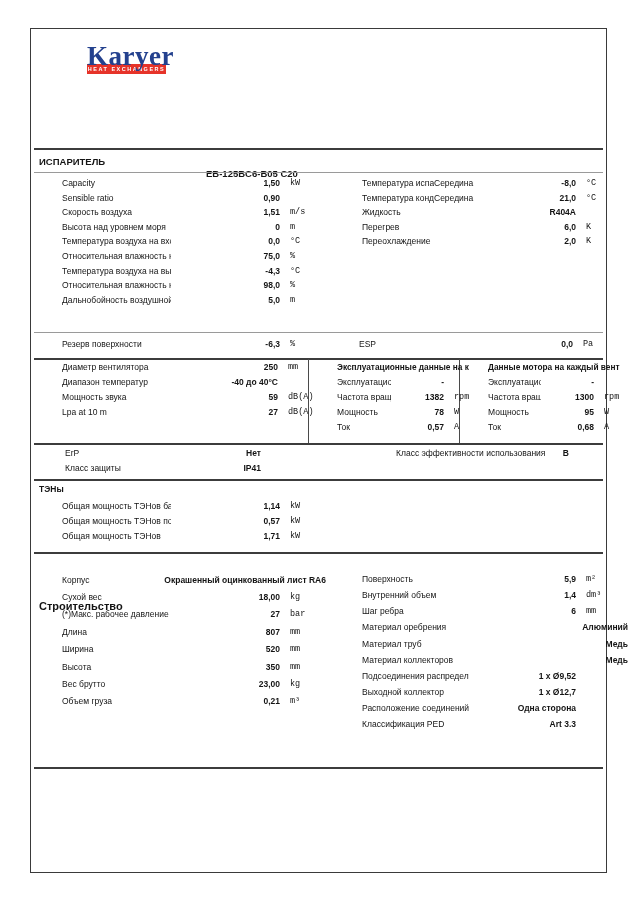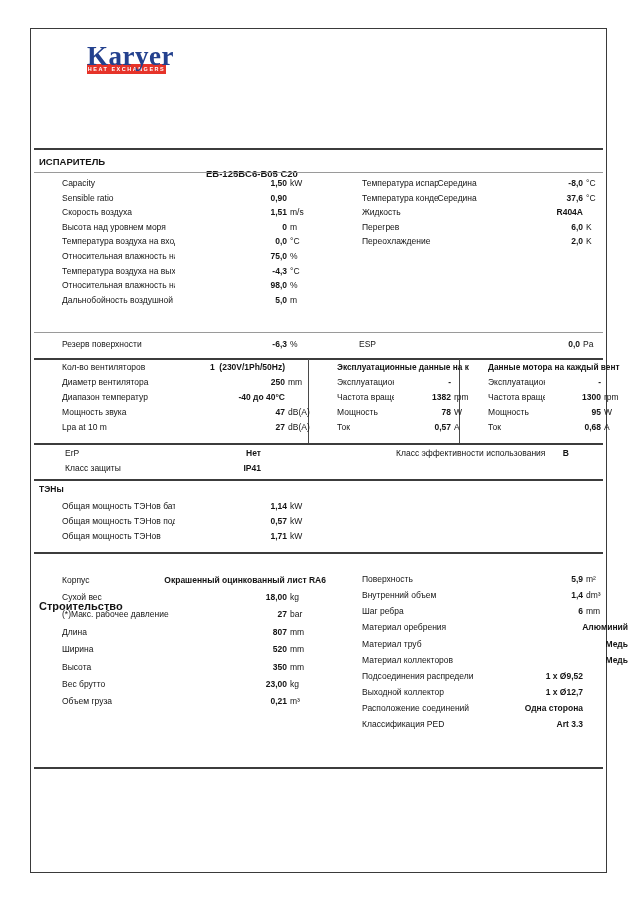--- a/index.html
+++ b/index.html
@@ -32,21 +32,21 @@
   #hdr{left:8px;right:8px;top:121px;height:22px;display:flex;align-items:center;
        font-weight:bold;font-size:9.5px;}
   #hdr .model{position:absolute;left:167px;margin-top:24px;}
   
   .rows{font-size:8.5px;margin-left:23px;}
   .row{display:flex;align-items:center;}
   .lbl{flex:1;white-space:nowrap;overflow:hidden;}
   .mid{width:70px;white-space:nowrap;}
   .val{font-weight:bold;text-align:right;white-space:pre;flex:1;}
   .lbl + .val, .mid + .val{flex:1;}
-  .unit{padding-left:3px;white-space:nowrap;}
+  .unit{padding-left:10px;white-space:nowrap;font-family:Liberation Mono, monospace;}
   .uL .unit{width:36px;}
   .uR .unit{width:42px;}
   .uF .unit{width:23px;}
   
   #perfL .row,#perfR .row{height:14.55px;}
   #resL .row,#resR .row{height:22px;}
   #fanL .row,#fanM .row,#fanR .row{height:14.9px;}
   #heatRows .row{height:15.2px;}
   #conL .row{height:17.4px;}
   #conR .row{height:16.15px;}
@@ -146,21 +146,21 @@
   <div class="abs rows uR" id="perfR">
       <div class="row">
         <span class="lbl">Температура испарения</span>
         <span class="mid">Середина</span>
         <span class="val">-8,0</span>
         <span class="unit">°C</span>
       </div>
       <div class="row">
         <span class="lbl">Температура конденсации</span>
         <span class="mid">Середина</span>
-        <span class="val">37,6</span>
+        <span class="val">21,0</span>
         <span class="unit">°C</span>
       </div>
       <div class="row">
         <span class="lbl">Жидкость</span>
         <span class="mid"></span>
         <span class="val">R404A</span>
         <span class="unit"></span>
       </div>
       <div class="row">
         <span class="lbl">Перегрев</span>
@@ -192,37 +192,32 @@
         <span class="unit">Pa</span>
       </div>
     </div>
 
   <div class="hl t2" style="top:329px"></div>
   <div class="vdiv" id="vd1"></div>
   <div class="vdiv" id="vd2"></div>
 
   <div class="abs rows uL" id="fanL">
       <div class="row">
-        <span class="lbl">Кол-во вентиляторов</span>
-        <span class="val">1  (230V/1Ph/50Hz)</span>
-        <span class="unit"></span>
-      </div>
-      <div class="row">
         <span class="lbl">Диаметр вентилятора</span>
         <span class="val">250</span>
         <span class="unit">mm</span>
       </div>
       <div class="row">
         <span class="lbl">Диапазон температур</span>
         <span class="val">-40 до 40°C</span>
         <span class="unit"></span>
       </div>
       <div class="row">
         <span class="lbl">Мощность звука</span>
-        <span class="val">47</span>
+        <span class="val">59</span>
         <span class="unit">dB(A)</span>
       </div>
       <div class="row">
         <span class="lbl">Lpa at 10 m</span>
         <span class="val">27</span>
         <span class="unit">dB(A)</span>
       </div>
     </div>
   <div class="abs rows uF" id="fanM">
     <div class="fan-title">Эксплуатационные данные на к</div>

